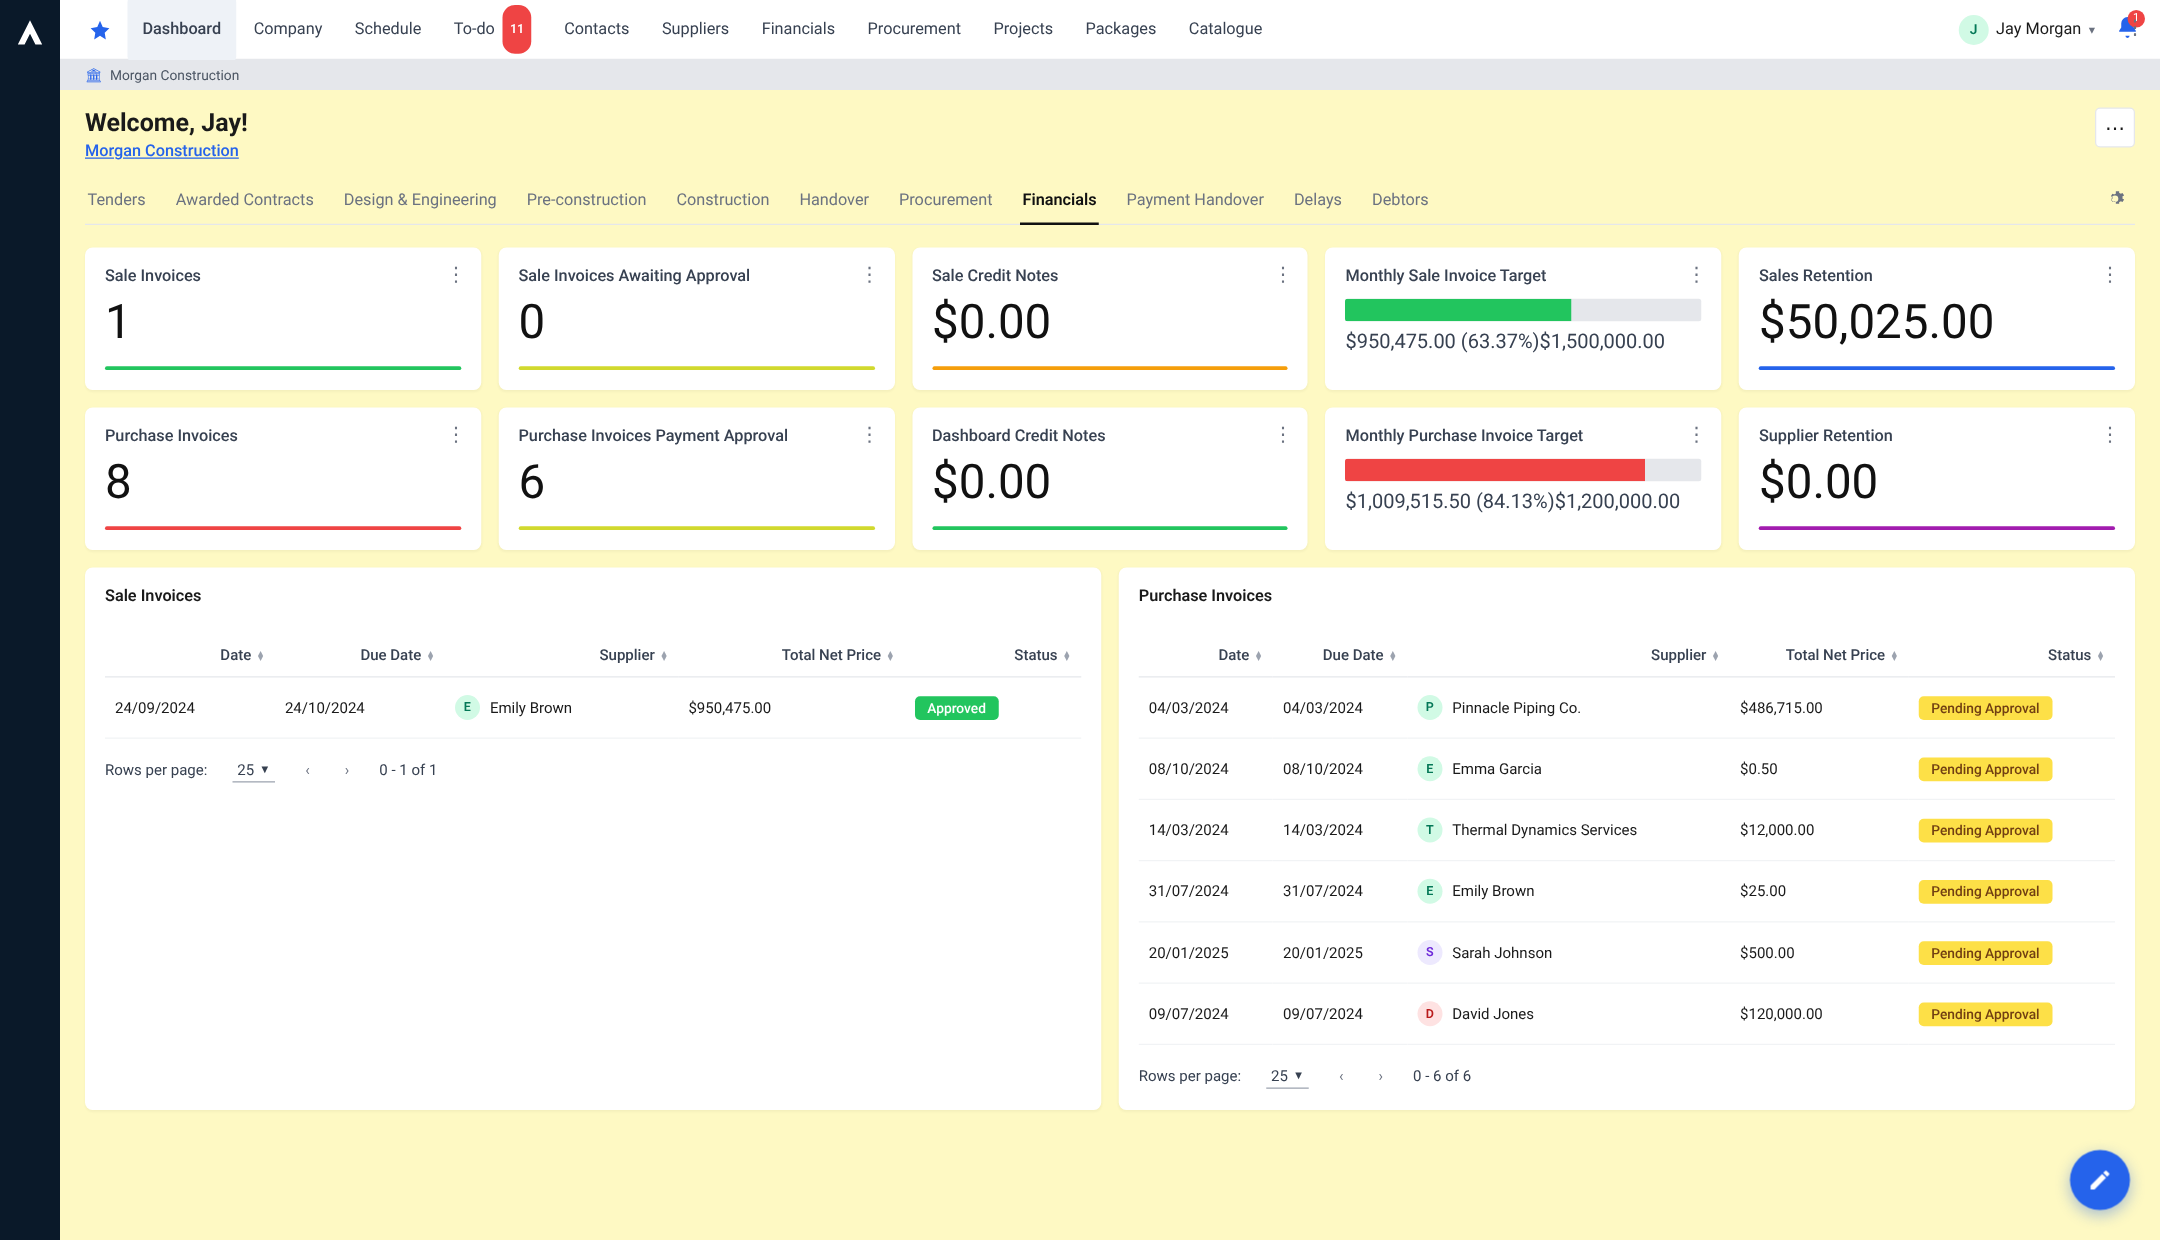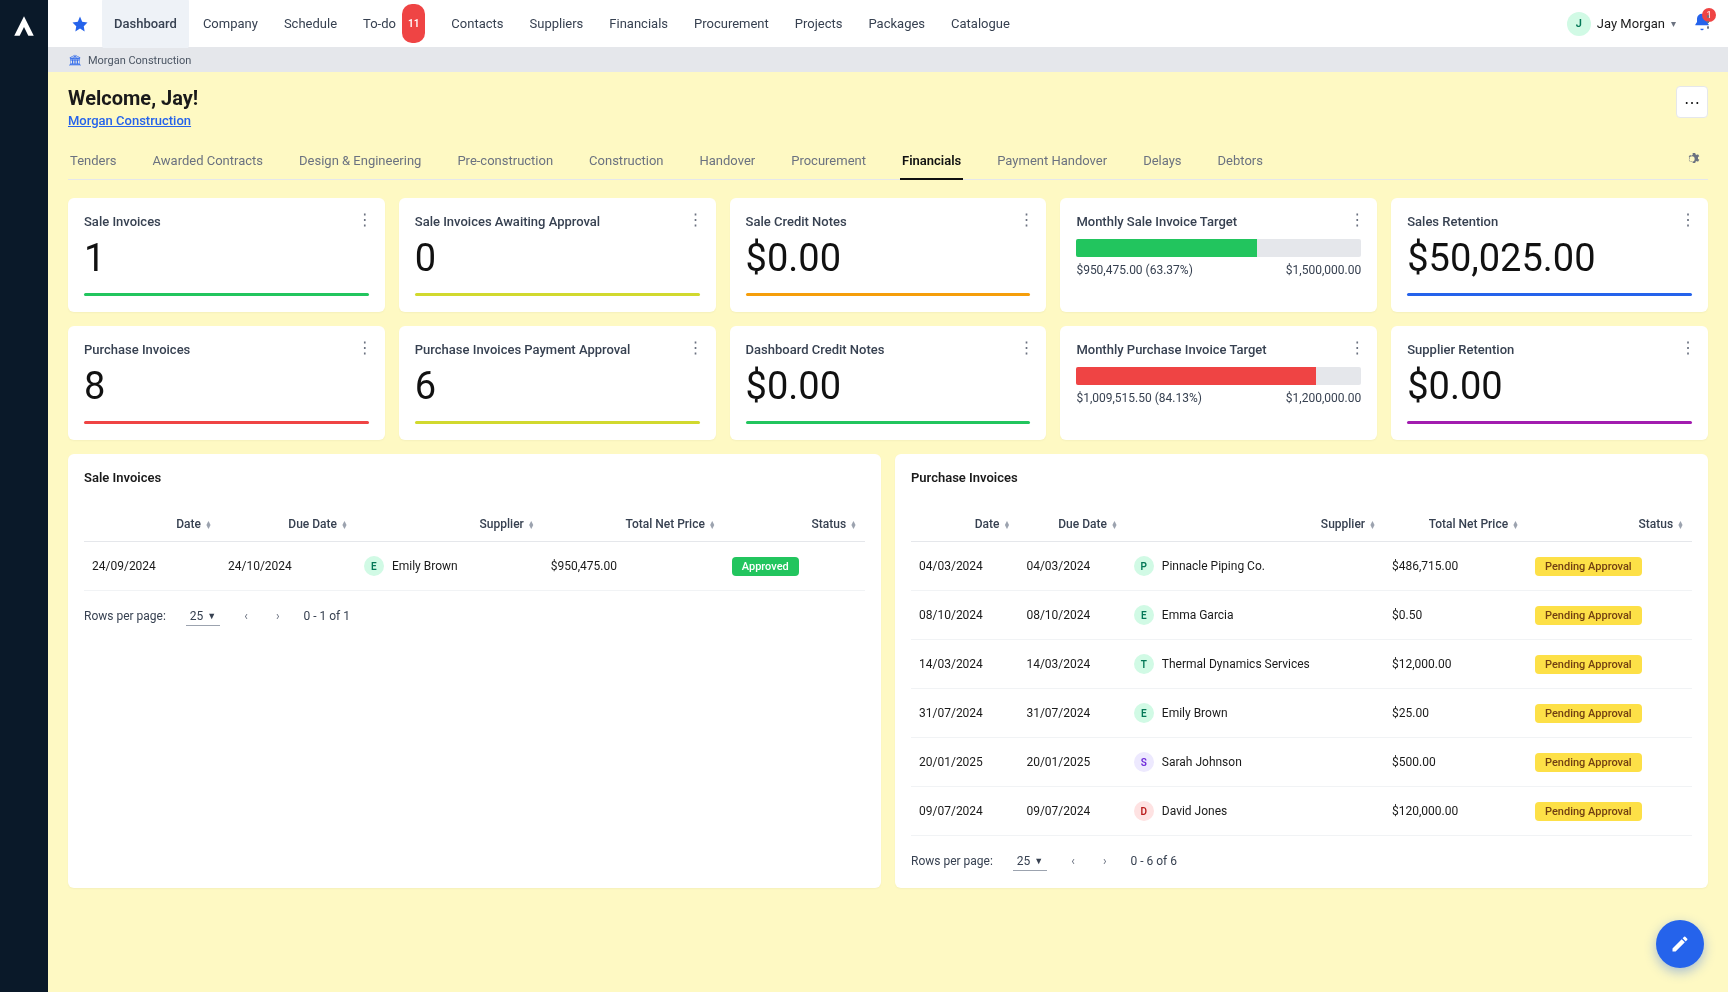--- a/index.html
+++ b/index.html
@@ -18,33 +18,33 @@
 .user-name{font-size:13px;display:flex;align-items:center;gap:4px}
 .bell{position:relative}
 .bell-badge{position:absolute;top:-4px;right:-4px;background:#ef4444;color:#fff;border-radius:50%;width:14px;height:14px;font-size:9px;display:flex;align-items:center;justify-content:center}
 .crumb-bar{height:24px;background:#e5e7eb;display:flex;align-items:center;padding:0 20px;gap:6px;font-size:11px;color:#4b5563}
 .crumb-bar a{color:#4b5563;text-decoration:none}
 .content{padding:14px 20px 40px;flex:1}
 .header-row{display:flex;align-items:flex-start;justify-content:space-between;margin-bottom:8px}
 .welcome{font-size:20px;font-weight:700}
 .company-link{color:#2563eb;font-size:13px;font-weight:500}
 .more-btn{width:32px;height:32px;border:1px solid #e5e7eb;border-radius:4px;display:flex;align-items:center;justify-content:center;background:#fff;cursor:pointer}
-.tabs{display:flex;gap:32px;border-bottom:1px solid #e5e7eb;margin:14px 0 18px;align-items:flex-end}
+.tabs{display:flex;gap:20px;border-bottom:1px solid #e5e7eb;margin:14px 0 18px;align-items:flex-end}
 .tab{padding:10px 2px;font-size:13px;color:#6b7280;cursor:pointer;border-bottom:2px solid transparent;margin-bottom:-1px}
 .tab.active{color:#111;font-weight:600;border-bottom-color:#111}
 .gear{margin-left:auto;padding:8px;cursor:pointer;color:#6b7280}
 .cards-row{display:grid;grid-template-columns:repeat(5,1fr);gap:14px;margin-bottom:14px}
 .card{background:#fff;border-radius:6px;padding:16px;position:relative;box-shadow:0 1px 2px rgba(0,0,0,.04)}
 .card-title{font-size:13px;color:#374151;font-weight:500;margin-bottom:10px}
 .card-menu{position:absolute;top:12px;right:12px;cursor:pointer;color:#6b7280}
 .card-value{font-size:38px;font-weight:400;color:#111;line-height:1}
 .bar{height:3px;margin-top:16px;border-radius:2px}
 .progress-track{height:18px;background:#e5e7eb;border-radius:2px;overflow:hidden;margin-bottom:6px}
 .progress-fill{height:100%}
-.progress-labels{display:flex;justify-content:space-between;font-size:12px;color:#374151}
+.progress-labels{display:flex;font-size:16px;color:#374151}
 .tables-row{display:grid;grid-template-columns:1fr 1fr;gap:14px}
 .table-card{background:#fff;border-radius:6px;padding:16px;box-shadow:0 1px 2px rgba(0,0,0,.04)}
 .table-card-header{display:flex;justify-content:space-between;align-items:center;margin-bottom:22px}
 .table-card-title{font-size:13px;font-weight:600}
 table{width:100%;border-collapse:collapse;font-size:12px}
 th{text-align:right;padding:10px 8px;color:#374151;font-weight:500;border-bottom:1px solid #e5e7eb}
 th .sort{display:inline-flex;flex-direction:column;margin-left:4px;vertical-align:middle;line-height:4px;font-size:7px;color:#9ca3af}
 td{padding:14px 8px;border-bottom:1px solid #f1f3f5}
 .sup{display:flex;align-items:center;gap:8px}
 .sup-av{width:20px;height:20px;border-radius:50%;display:flex;align-items:center;justify-content:center;font-size:10px;font-weight:600}

